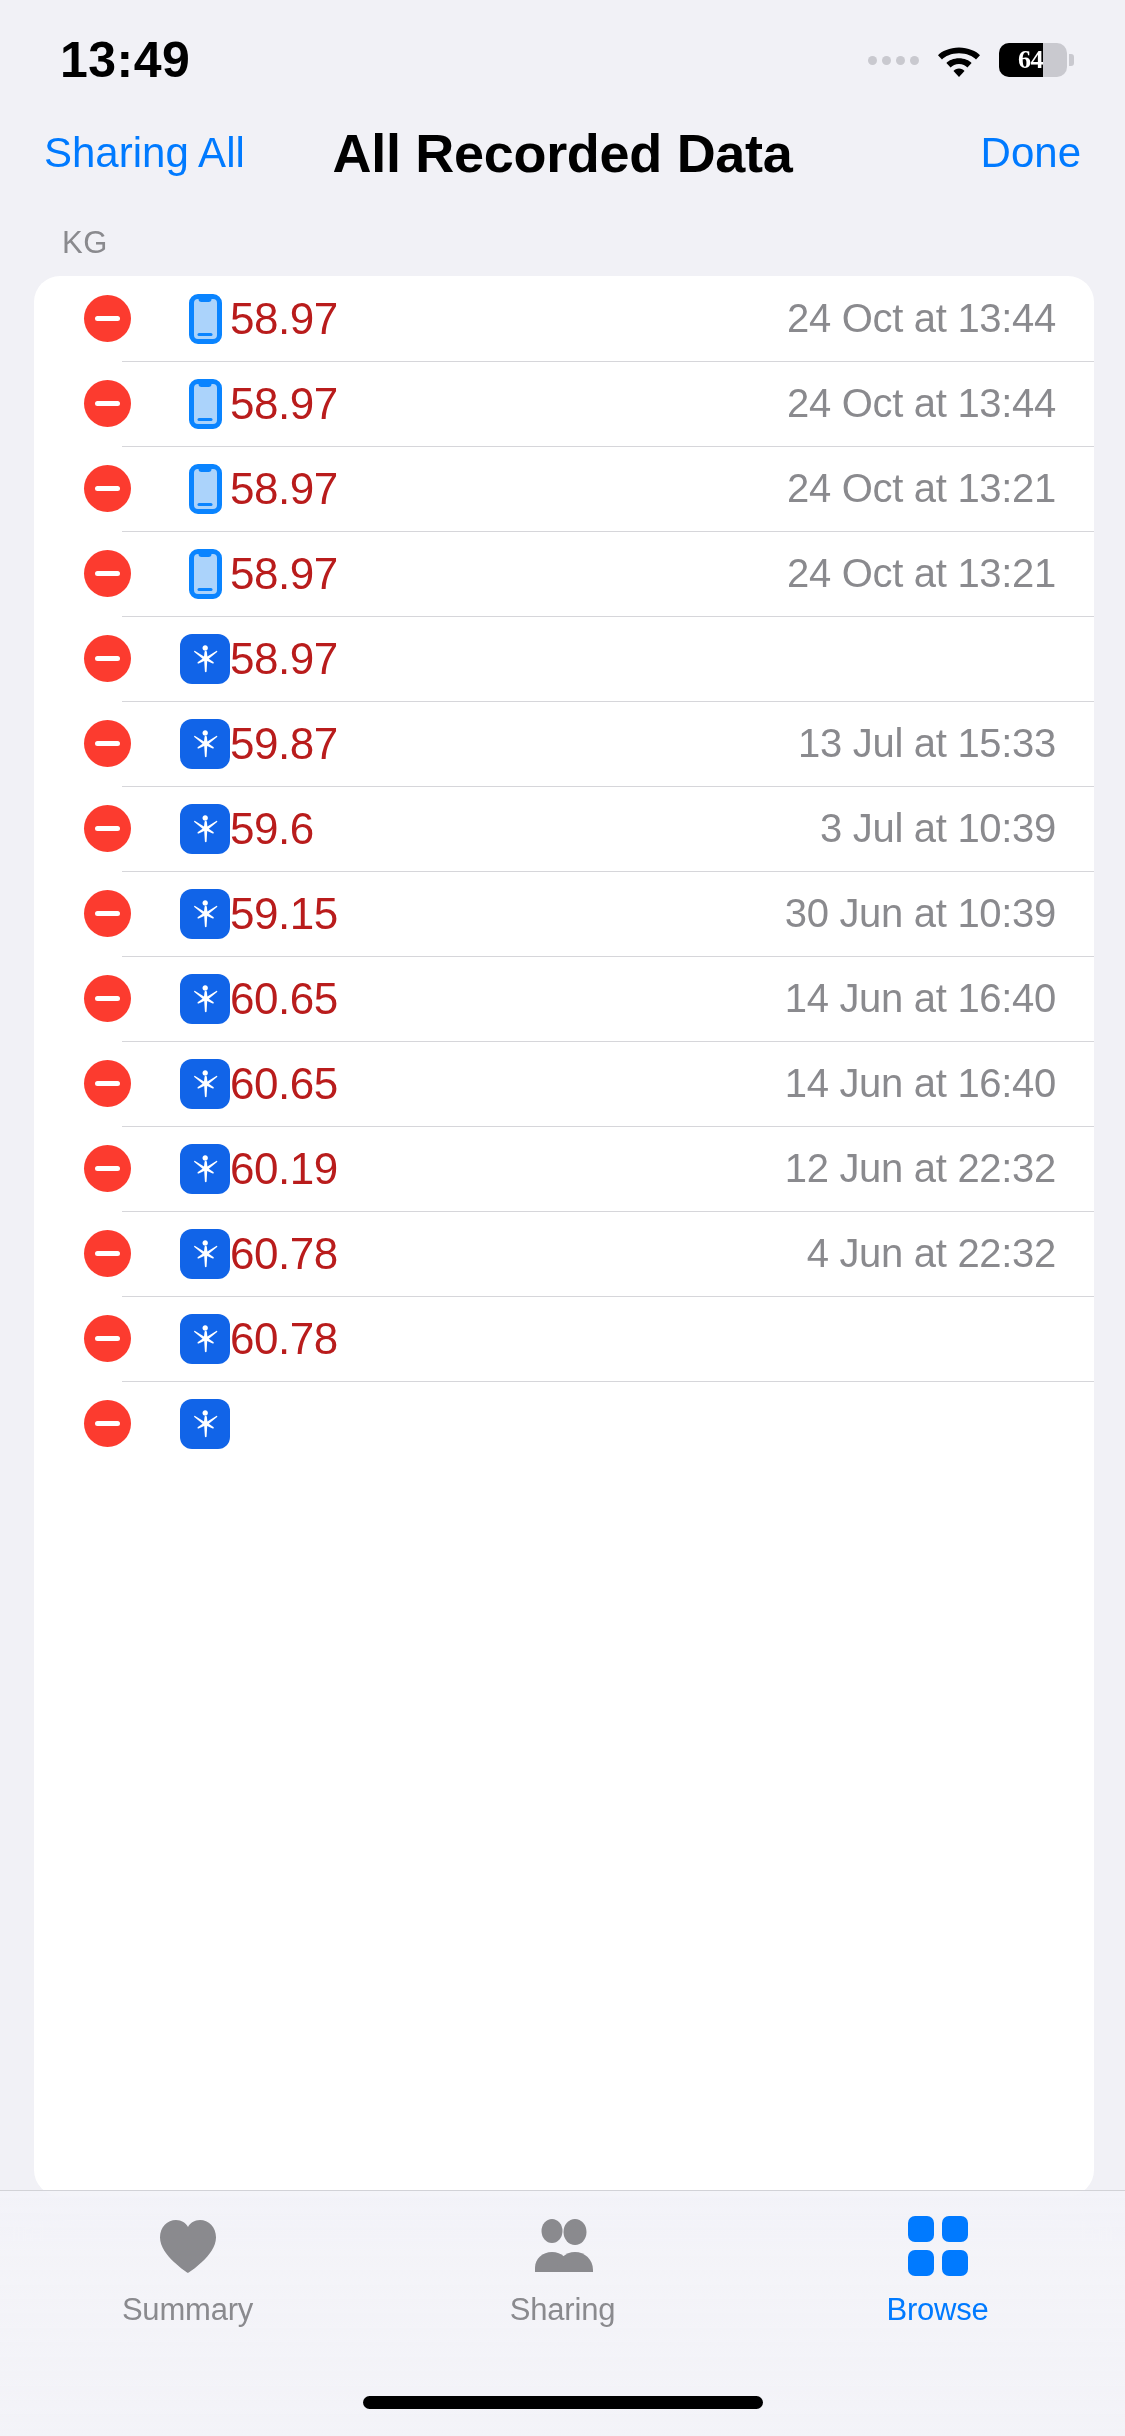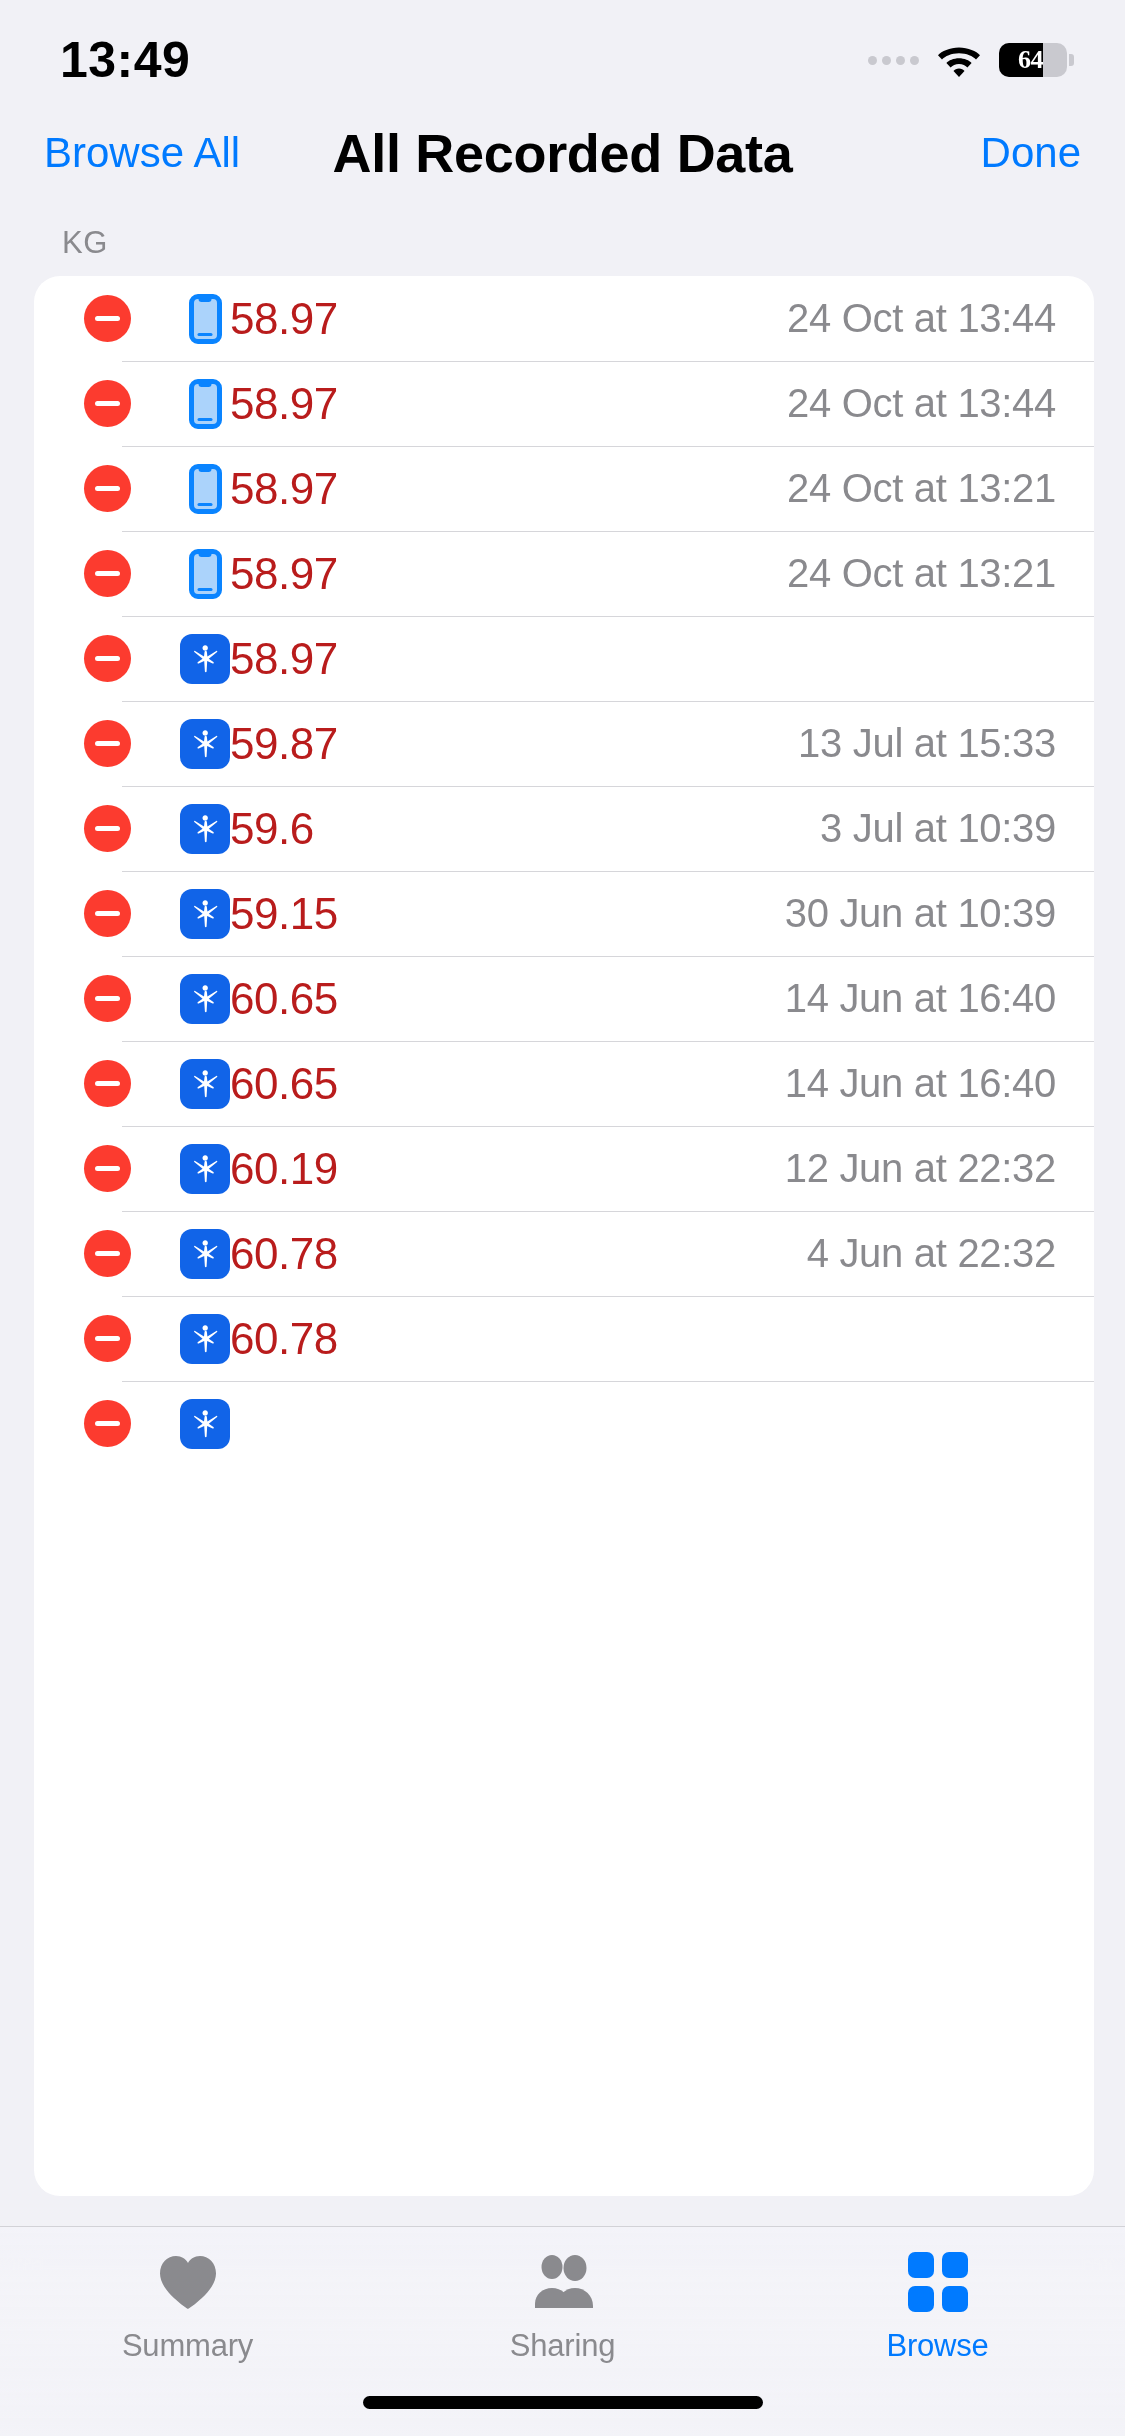--- a/index.html
+++ b/index.html
@@ -129,21 +129,21 @@
   .row-value{
     font-size:44px; color:#b91c1c; letter-spacing:-0.5px;
   }
   .row-date{
     margin-left:auto; margin-right:38px;
     font-size:40px; color:#8a8a8e; letter-spacing:-0.3px; white-space:nowrap;
   }
 
   
   .tab-bar{
-    position:absolute; left:0; bottom:0; width:1125px; height:210px;
+    position:absolute; left:0; bottom:0; width:1125px; height:246px;
     background:linear-gradient(to bottom, rgba(243,243,248,0.92), rgba(243,243,248,0.99));
     backdrop-filter:blur(20px);
     border-top:1px solid #d2d2d7;
     display:flex; align-items:flex-start; padding-top:22px;
   }
   .tab{
     flex:1; display:flex; flex-direction:column; align-items:center; gap:13px;
     cursor:pointer;
   }
   .tab-icon{ height:66px; display:flex; align-items:center; justify-content:center; }
@@ -181,21 +181,21 @@
       </div>
       <div class="battery">
         <div class="fill" style="width: 64%;"></div>
         <div class="pct">64</div>
         <div class="nub"></div>
       </div>
     </div>
   </div>
 
   <div class="nav-bar">
-    <button class="nav-btn">Browse All</button>
+    <button class="nav-btn">Sharing All</button>
     <div class="nav-title">All Recorded Data</div>
     <button class="nav-btn">Done</button>
   </div>
 
   <div class="section-header">KG</div>
 
   <div class="list-card" id="list-card">
       <div class="row">
         <button class="del-btn">
           <span></span>

